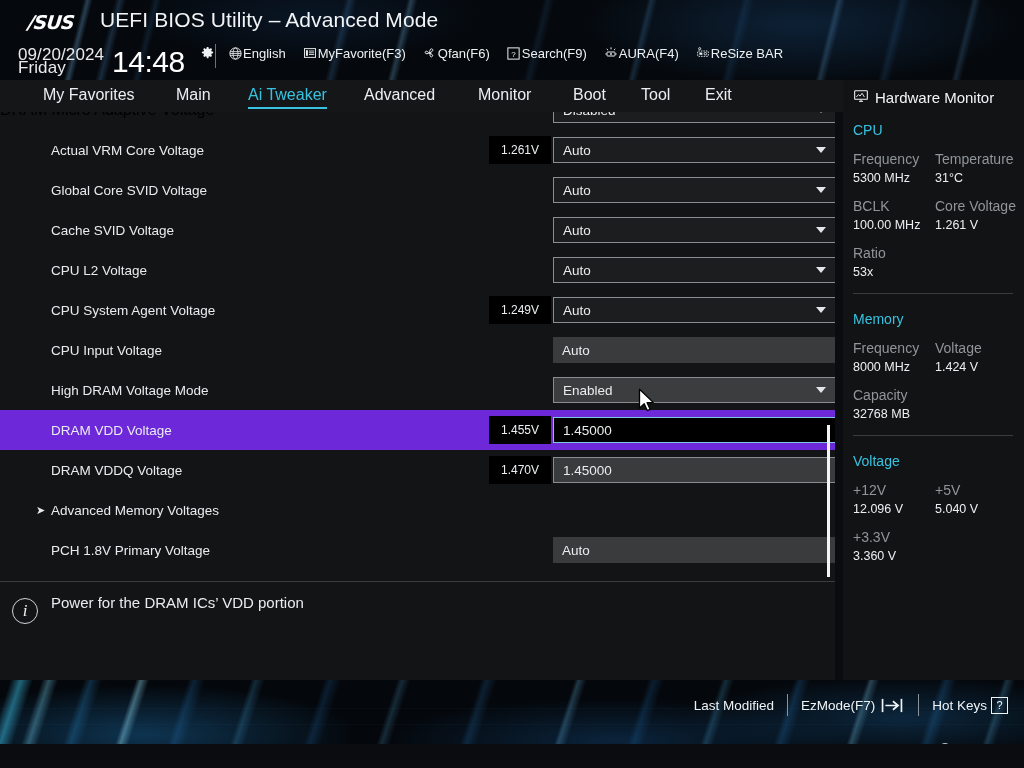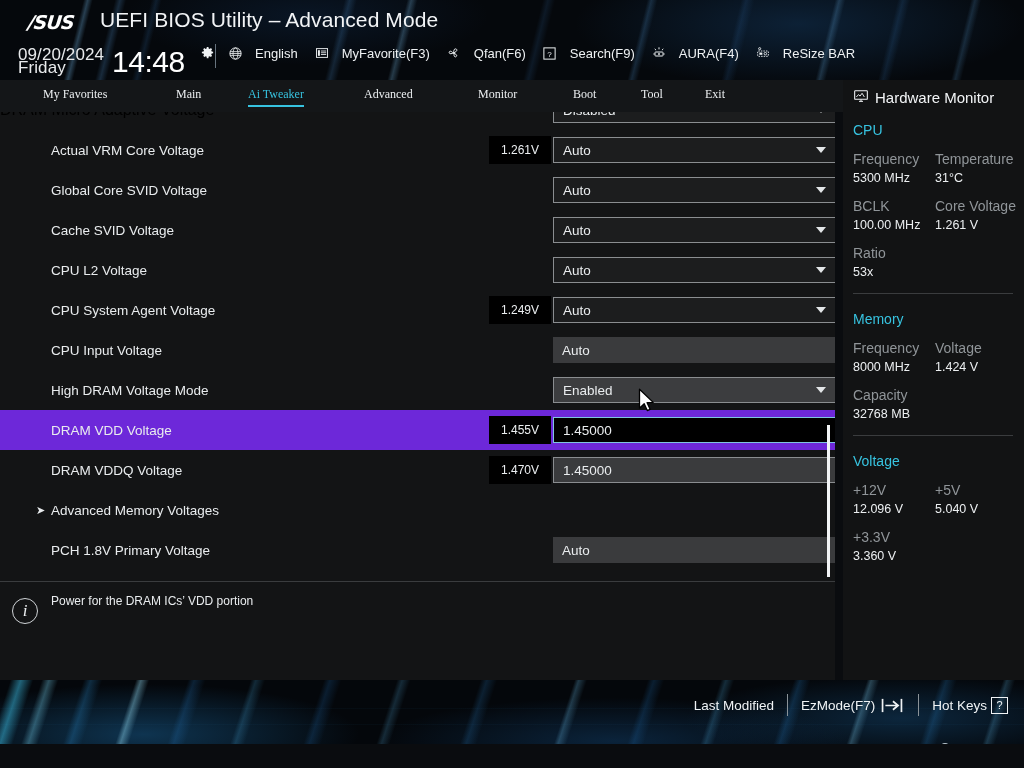--- a/index.html
+++ b/index.html
@@ -78,36 +78,36 @@
   }
   #hdr-sep {
     position: absolute; left: 215px; top: 44px;
     width: 1px; height: 24px; background: #67737e;
   }
   #hdr-items {
     position: absolute; left: 227px; top: 45px;
     display: flex; align-items: center; gap: 16px;
   }
   .hdr-item {
-    display: flex; align-items: center; gap: 12px;
+    display: flex; align-items: center; gap: 0;
     font-size: 13px; color: #eef1f3; cursor: pointer; white-space: nowrap;
   }
   .hdr-ico { display: flex; align-items: center; justify-content: center; width: 16px; height: 16px; }
 
   
   #nav {
     position: absolute; left: 0; top: 80px;
     width: 1024px; height: 32px;
     background: #141618;
     display: flex; align-items: center;
   }
   .nav-tab {
     position: relative;
-    font-size: 12px; color: #eceff1; cursor: pointer;
-    padding: 0 0 3px 0; white-space: nowrap; font-family: Liberation Serif, serif;
+    font-size: 16px; color: #eceff1; cursor: pointer;
+    padding: 0 0 3px 0; white-space: nowrap;
   }
   .nav-tab.active { color: #37c3e0; }
   .nav-tab.active::after {
     content: ""; position: absolute; left: 0; right: 0; bottom: -2px;
     height: 2px; background: #37c3e0;
   }
 
   
   #list {
     position: absolute; left: 0; top: 112px;
@@ -218,21 +218,21 @@
   #help-icon {
     position: absolute; left: 12px; top: 598px;
     width: 26px; height: 26px;
     border: 1.5px solid #cfd3d6; border-radius: 50%;
     display: flex; align-items: center; justify-content: center;
     font-family: "Liberation Serif", serif;
     font-size: 17px; color: #eceff1; font-style: italic;
   }
   #help-text {
     position: absolute; left: 51px; top: 594px;
-    font-size: 12px; color: #e9ecee;
+    font-size: 15px; color: #e9ecee;
   }
 
   
   #hwmon {
     position: absolute; left: 843px; top: 80px;
     width: 181px; height: 600px;
     background: #121314;
     overflow: hidden;
   }
   #hw-title {

